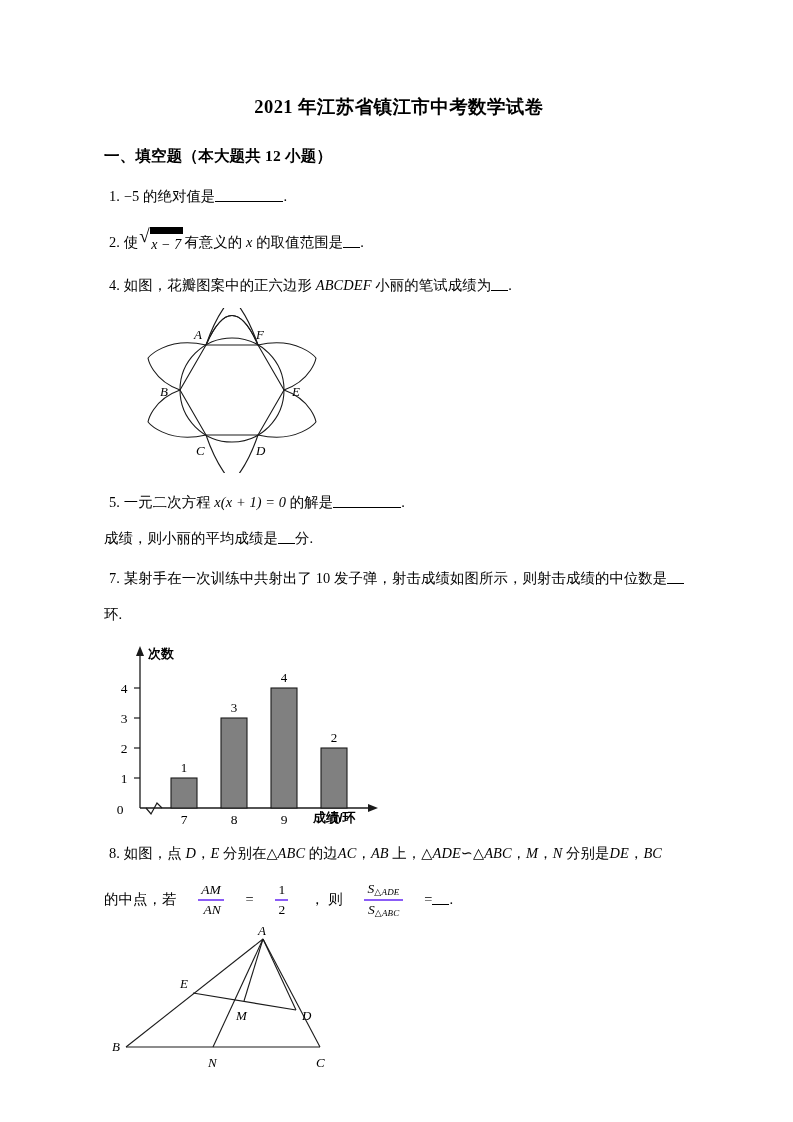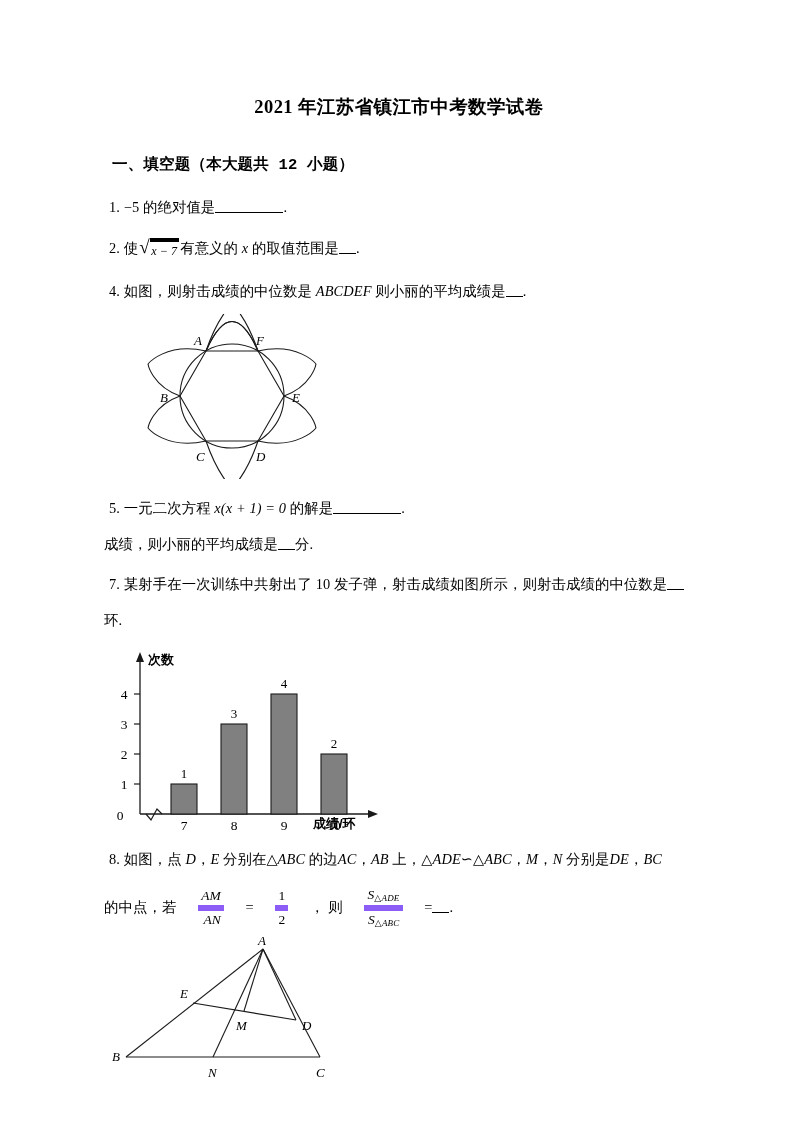--- a/index.html
+++ b/index.html
@@ -37,24 +37,23 @@
     letter-spacing: 0.4px;
     margin: 0;
     padding-top: 94px;
     font-family: "Liberation Serif", "DejaVu Serif", serif;
   }
 
   
   .section-heading {
     font-weight: bold;
     font-size: 15.5px;
-    margin: 8px;
+    margin: 0;
     padding-top: 27px;
     letter-spacing: 0.2px;
-    font-family: Liberation Mono, monospace;
   }
 
   
   .q {
     font-size: 14.4px;
     line-height: 1.52;
     margin: 5px;
     padding-top: 14px;
     letter-spacing: 0.1px;
   }
@@ -79,39 +78,39 @@
     margin: 0 1px;
   }
   .radical .rad-sign {
     position: absolute;
     left: 0; top: -1px;
     font-size: 19px;
     line-height: 1;
   }
   .radical .rad-body {
     display: inline-block;
-    border-top: 4px solid #000000;
+    border-top: 7px solid #000000;
     padding: 0 2px 0 1px;
     font-style: italic;
-    font-size: 12px;
+    font-size: 14px;
   }
 
   
   .frac {
     display: inline-block;
     vertical-align: middle;
     text-align: right;
     font-size: 13.5px;
     line-height: 1.18;
     margin: 0 18px;
     position: relative;
     top: -1px;
   }
   .frac .num { display: block; padding: 0 3px 1px 3px; font-style: italic; }
-  .frac .den { display: block; border-top: 6px solid #8b5cf6; padding: 1px 3px 0 3px; font-style: italic; }
+  .frac .den { display: block; border-top: 2px solid #8b5cf6; padding: 1px 3px 0 3px; font-style: italic; }
   .frac.upright .num, .frac.upright .den { font-style: normal; }
   .sub-s {
     font-size: 9px;
     font-style: italic;
     vertical-align: -2px;
     letter-spacing: 0.2px;
   }
 
   
   .fig { position: relative; }
@@ -162,23 +161,23 @@
     <div class="q">
       <span>2.</span>
       <span>使</span><span class="radical"><span class="rad-sign">√</span><span class="rad-body">x − 7</span></span><span>有意义的</span>
       <span class="ital">x</span>
       <span>的取值范围是</span><span class="blank-s"></span><span>.</span>
     </div>
 
 
     <div class="q">
       <span>4.</span>
-      <span>如图，则射击成绩的中位数是</span>
+      <span>如图，花瓣图案中的正六边形</span>
       <span class="ital">ABCDEF</span>
-      <span>则小丽的平均成绩是</span><span class="blank-s"></span><span>.</span>
+      <span>小丽的笔试成绩为</span><span class="blank-s"></span><span>.</span>
     </div>
 
     <div class="fig fig-hex">
       <svg width="220" height="165" viewBox="0 0 220 165">
         <g fill="none" stroke="#1a1a1a" stroke-width="1.1">
 
           <polygon points="84,37 136,37 162,82 136,127 84,127 58,82"></polygon>
 
           <circle cx="110" cy="82" r="52"></circle>
 

